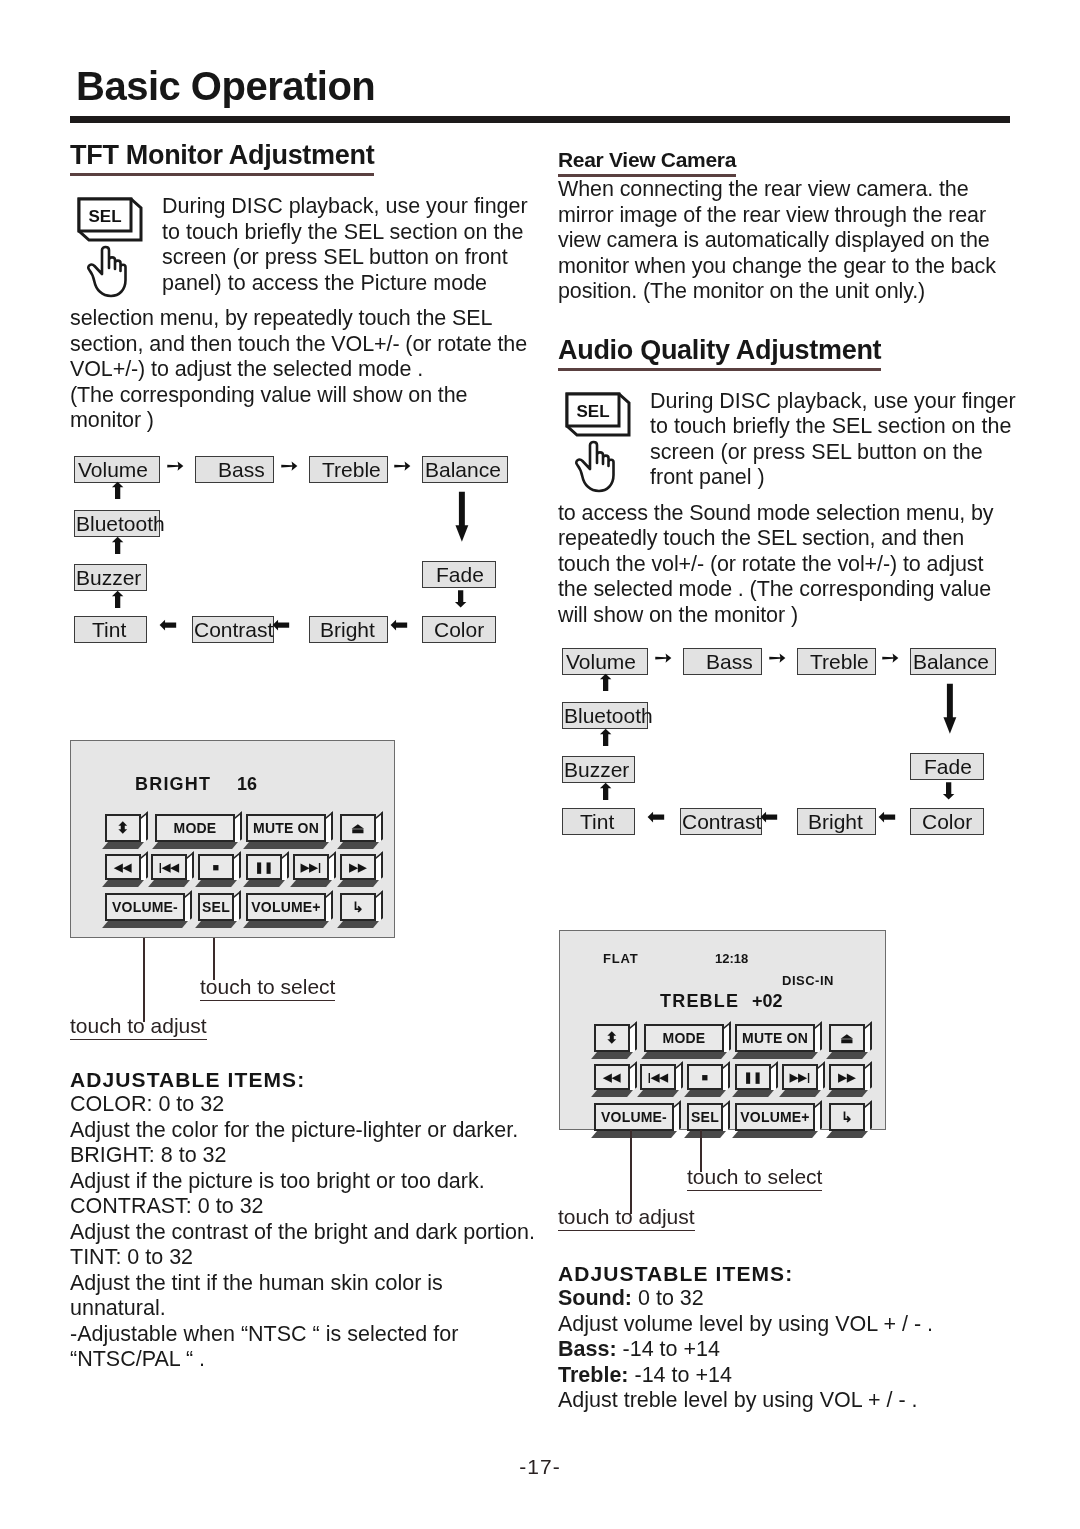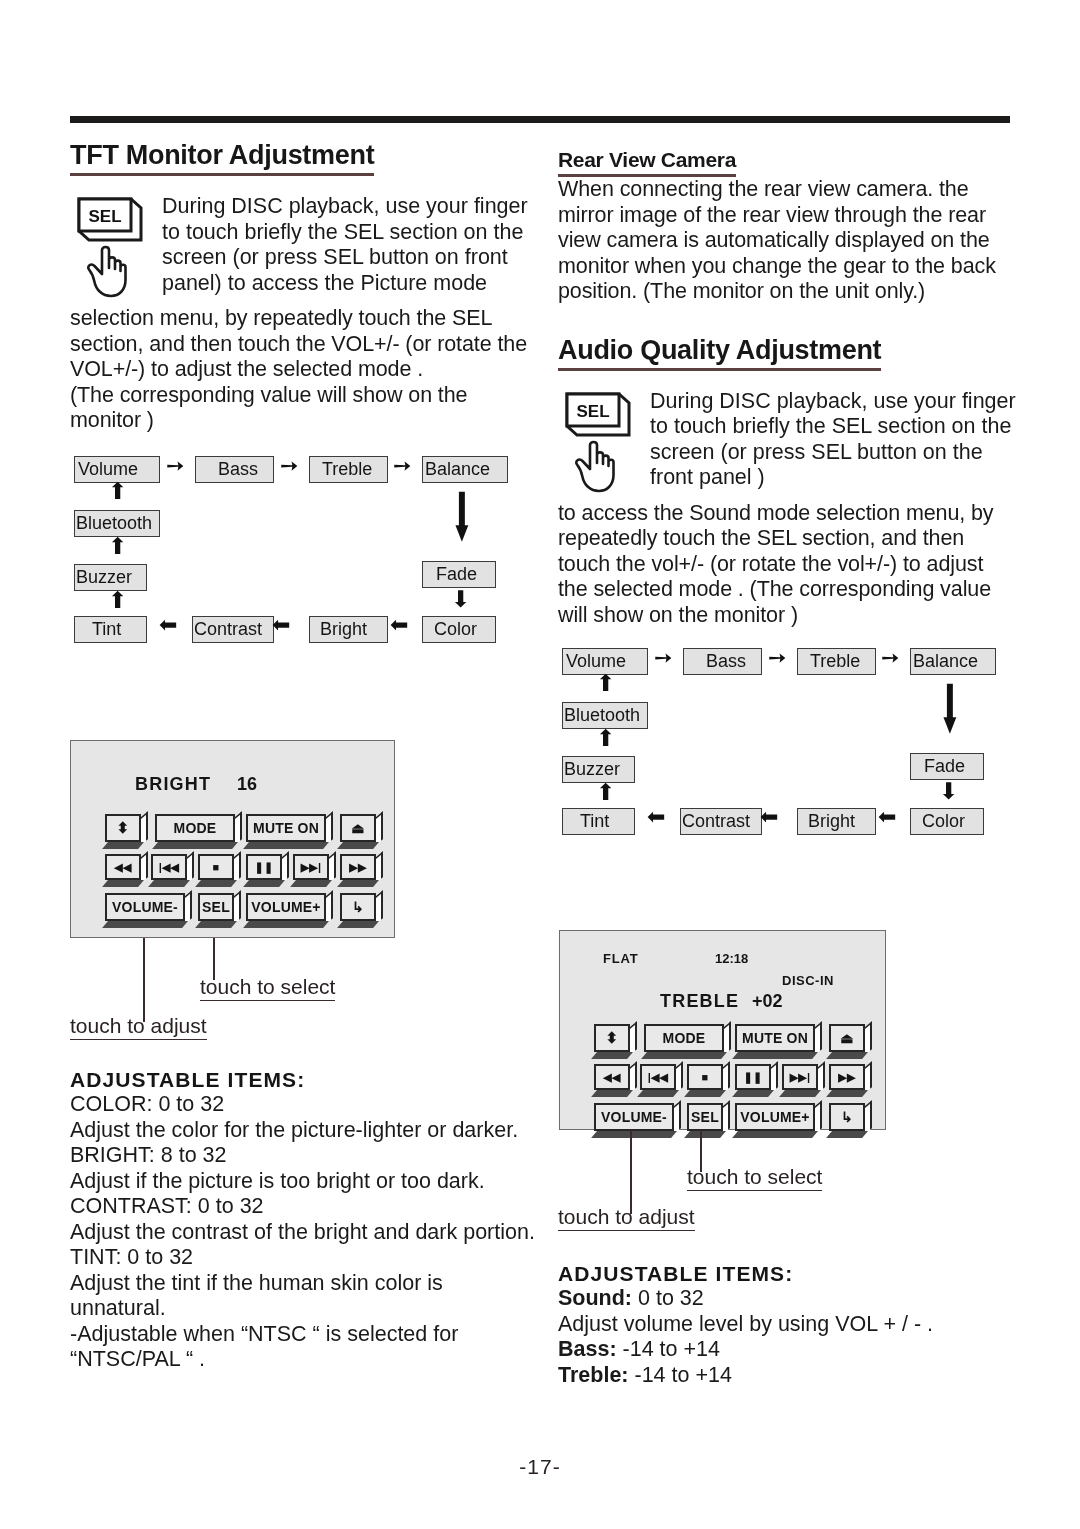--- a/index.html
+++ b/index.html
@@ -111,21 +111,21 @@
   }
   .node {
     position: absolute;
     background: #e2e2e2;
     border: 1.6px solid #3b3b3b;
     height: 27px;
     box-sizing: border-box;
   }
   .node-label {
     position: absolute;
-    font-size: 18px;
+    font-size: 21px;
     line-height: 27px;
     white-space: nowrap;
     color: #151515;
   }
   .arr {
     position: absolute;
     color: #111;
     line-height: 1;
   }
 
@@ -223,20 +223,21 @@
     font-size: 21px;
     color: #2a2222;
     letter-spacing: 1px;
   }
 </style>
 </head>
 <body>
 
 <div class="page">
 
+  <div class="page-title">Basic Operation</div>
   <div class="title-rule"></div>
 
   <div class="col-left">
 
     <div class="sec-head">TFT Monitor Adjustment</div>
 
     
     <div class="sel-block" style="margin-top:18px;">
       <div class="sel-key">
         <svg width="70" height="52" viewBox="0 0 70 52">
@@ -570,17 +571,18 @@
     </div>
     <div class="adj-line"> Adjust volume level by using VOL + / - .</div>
 
     <div class="adj-line">
       <b>Bass:</b><span> -14 to +14</span>
     </div>
 
     <div class="adj-line">
       <b>Treble:</b><span> -14 to +14</span>
     </div>
+    <div class="adj-line">Adjust treble level by using VOL + / - .</div>
   </div>
 
   <div class="footer">-17-</div>
 
 </div>
 
 </body></html>

